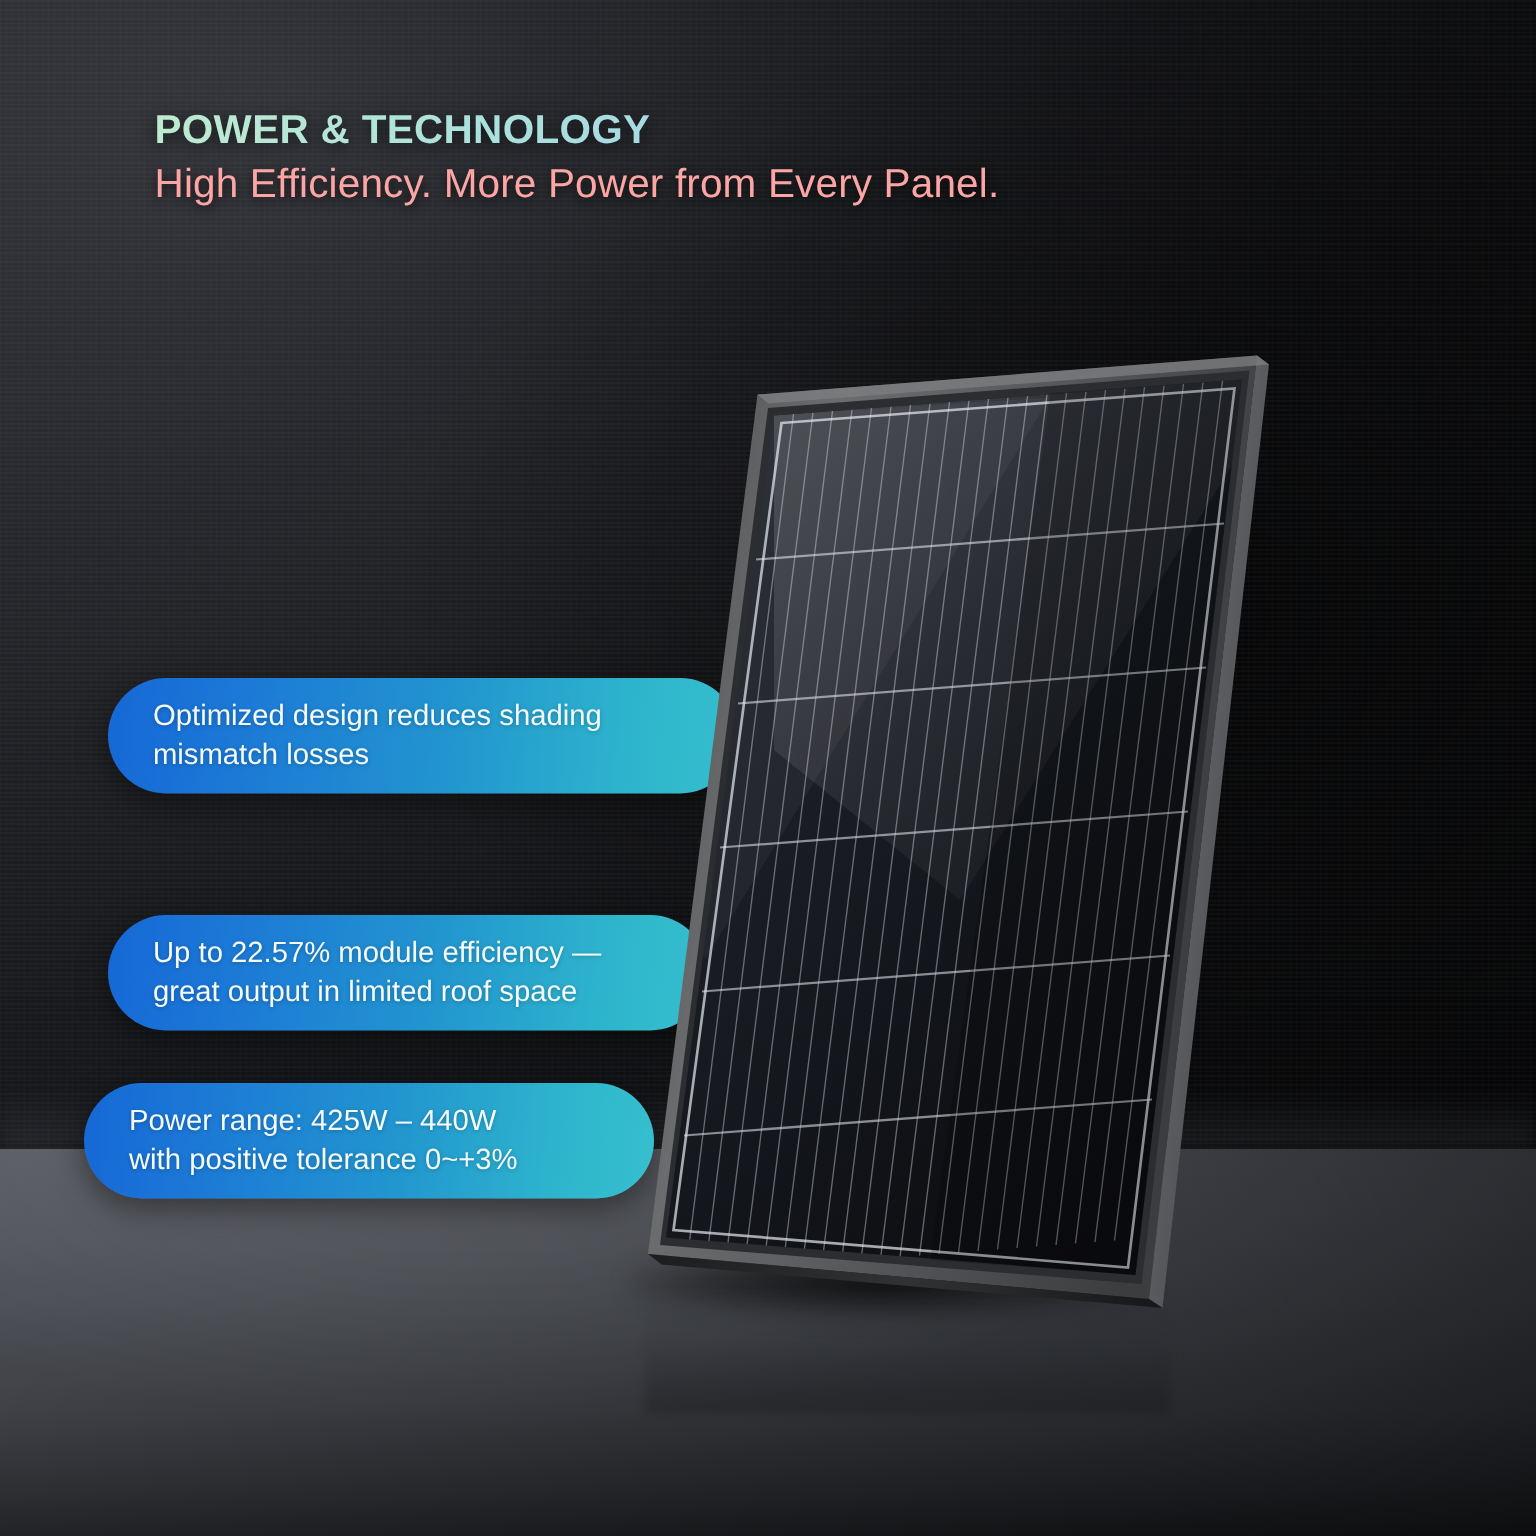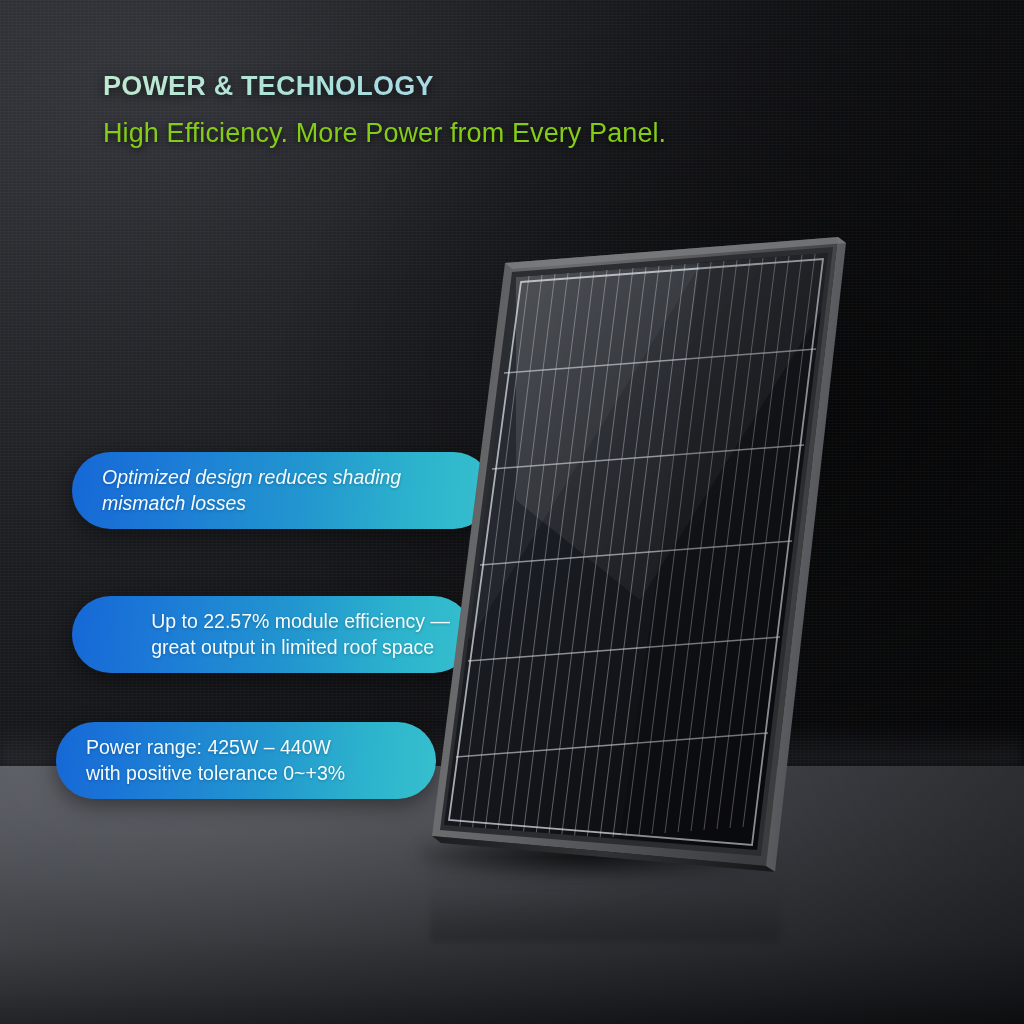--- a/index.html
+++ b/index.html
@@ -54,21 +54,21 @@
   
   .headings { position:absolute; left:103px; top:72px; width:800px; }
   .title {
     font-size:27px; font-weight:bold; letter-spacing:.2px; line-height:1.05;
     background:linear-gradient(95deg,#bfead0 0%,#a9e0dd 30%,#a6cdf1 62%,#a7bbf2 100%);
     -webkit-background-clip:text; background-clip:text; color:transparent;
     -webkit-text-fill-color:transparent;
     filter:drop-shadow(0 2px 6px rgba(0,0,0,.65));
   }
   .subtitle {
-    margin-top:18px; font-size:27px; font-weight:400; color:#84cc16;
+    margin-top:7px; font-size:27px; font-weight:400; color:#fca5a5;
     letter-spacing:.1px;
     text-shadow:0 2px 7px rgba(0,0,0,.7);
   }
 
   
   .pills { position:absolute; left:0; top:0; width:1024px; height:1024px; }
   .pill {
     position:absolute;
     display:flex; align-items:center;
     border-radius:999px;
@@ -76,22 +76,22 @@
     box-shadow:0 6px 22px rgba(0,0,0,.45);
     padding:12px 22px 12px 30px;
     color:#ffffff;
   }
   .pill-text {
     font-size:19.5px; line-height:1.35; font-weight:400;
     color:#f4fbfd; white-space:pre-line;
     text-shadow:0 1px 3px rgba(0,0,0,.25);
   }
   .pill-1 { left:72px; top:296px; width:432px; }
-  .pill-2 { left:72px; top:452px; width:420px;font-style:italic; }
-  .pill-3 { left:72px; top:596px; width:400px;justify-content:flex-end; }
+  .pill-2 { left:72px; top:452px; width:420px; }
+  .pill-3 { left:72px; top:610px; width:400px; }
   .pill-4 { left:56px; top:722px; width:380px; }
 
   
   .panel-wrap {
     position:absolute; left:0; top:0; width:1024px; height:1024px;
     pointer-events:none;
   }
   .panel-svg { position:absolute; left:0; top:0; }
 
   

